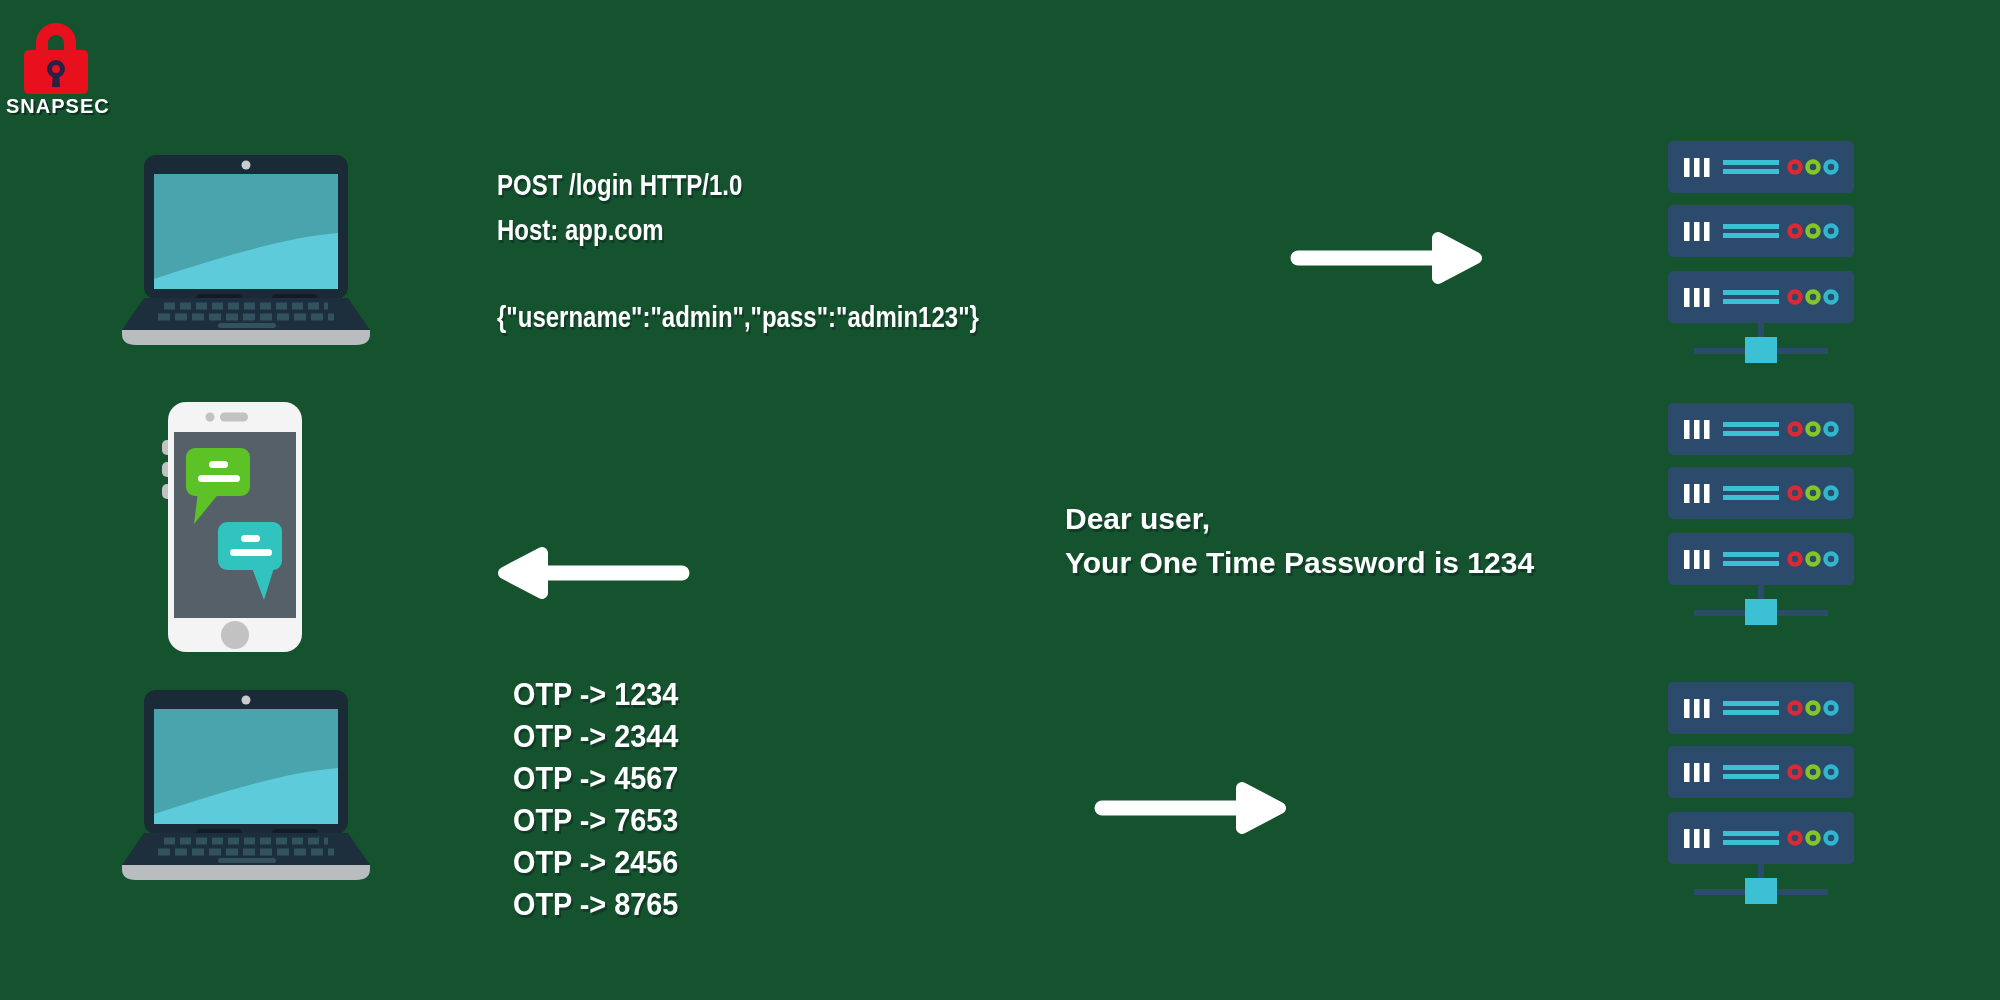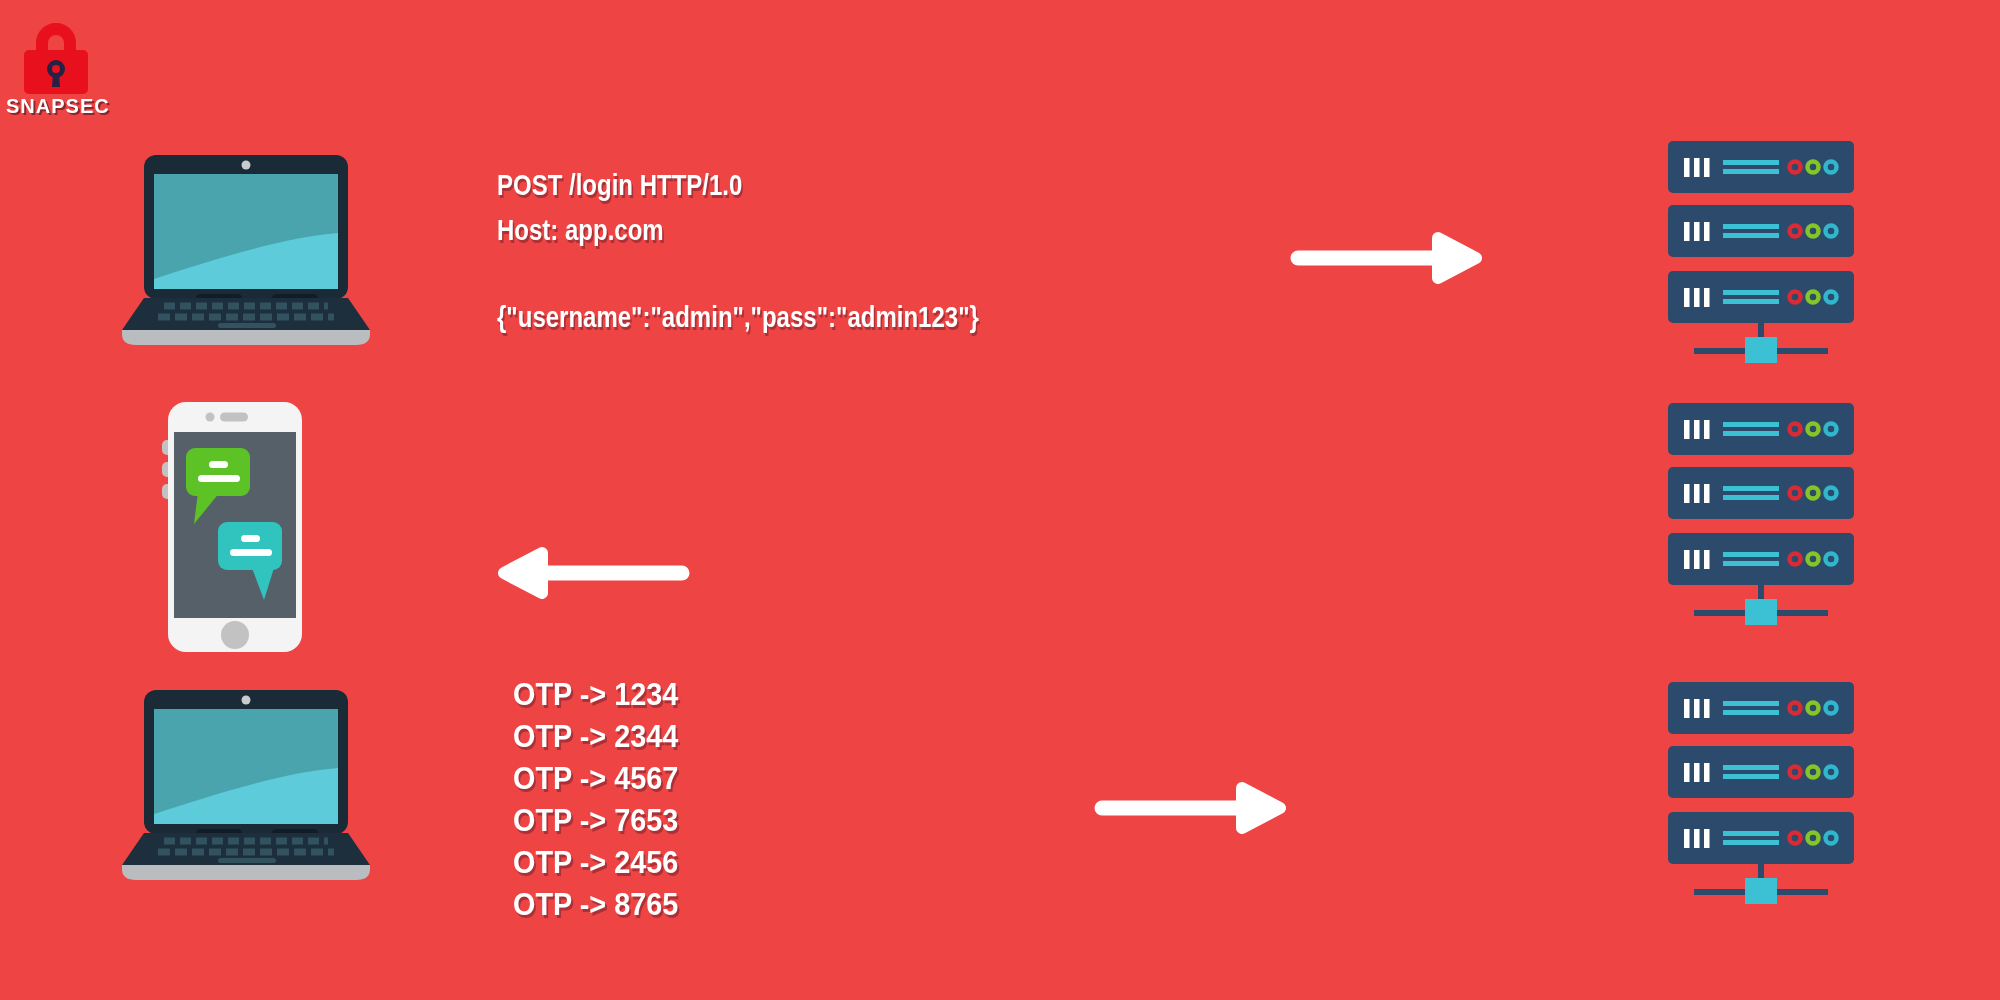--- a/index.html
+++ b/index.html
@@ -1,18 +1,18 @@
 <!DOCTYPE html>
 <html><head>
 <meta charset="utf-8">
 <style>
   html,body{margin:0;padding:0;background:#272145;}
   .canvas{
     position:relative;width:2000px;height:1000px;overflow:hidden;
-    background:#ef4444;font-family:"Liberation Sans",sans-serif;
+    background:#14532d;font-family:"Liberation Sans",sans-serif;
   }
   .abs{position:absolute;}
   .txt{
     color:#ffffff;font-weight:bold;
     text-shadow:2px 3px 0 rgba(10,5,25,.30);
     transform-origin:0 0;white-space:nowrap;
   }
   .brand{
     left:6px;top:95px;font-size:20px;letter-spacing:1px;color:#fff;
     font-weight:bold;text-shadow:2px 2px 0 rgba(10,5,25,.45);
@@ -124,20 +124,24 @@
   <svg class="abs laptop-2" viewBox="0 0 252 192">
       <use href="#sym-laptop"></use>
     </svg>
 
   <div class="abs txt request-block">
     <div>POST /login HTTP/1.0</div>
     <div>Host: app.com</div>
     <div class="request-gap">{"username":"admin","pass":"admin123"}</div>
   </div>
 
+  <div class="abs txt sms-block">
+    <div>Dear user,</div>
+    <div>Your One Time Password is 1234</div>
+  </div>
 
   <div class="abs txt otp-block">
     <div>OTP -&gt; 1234</div>
     <div>OTP -&gt; 2344</div>
     <div>OTP -&gt; 4567</div>
     <div>OTP -&gt; 7653</div>
     <div>OTP -&gt; 2456</div>
     <div>OTP -&gt; 8765</div>
   </div>
 

